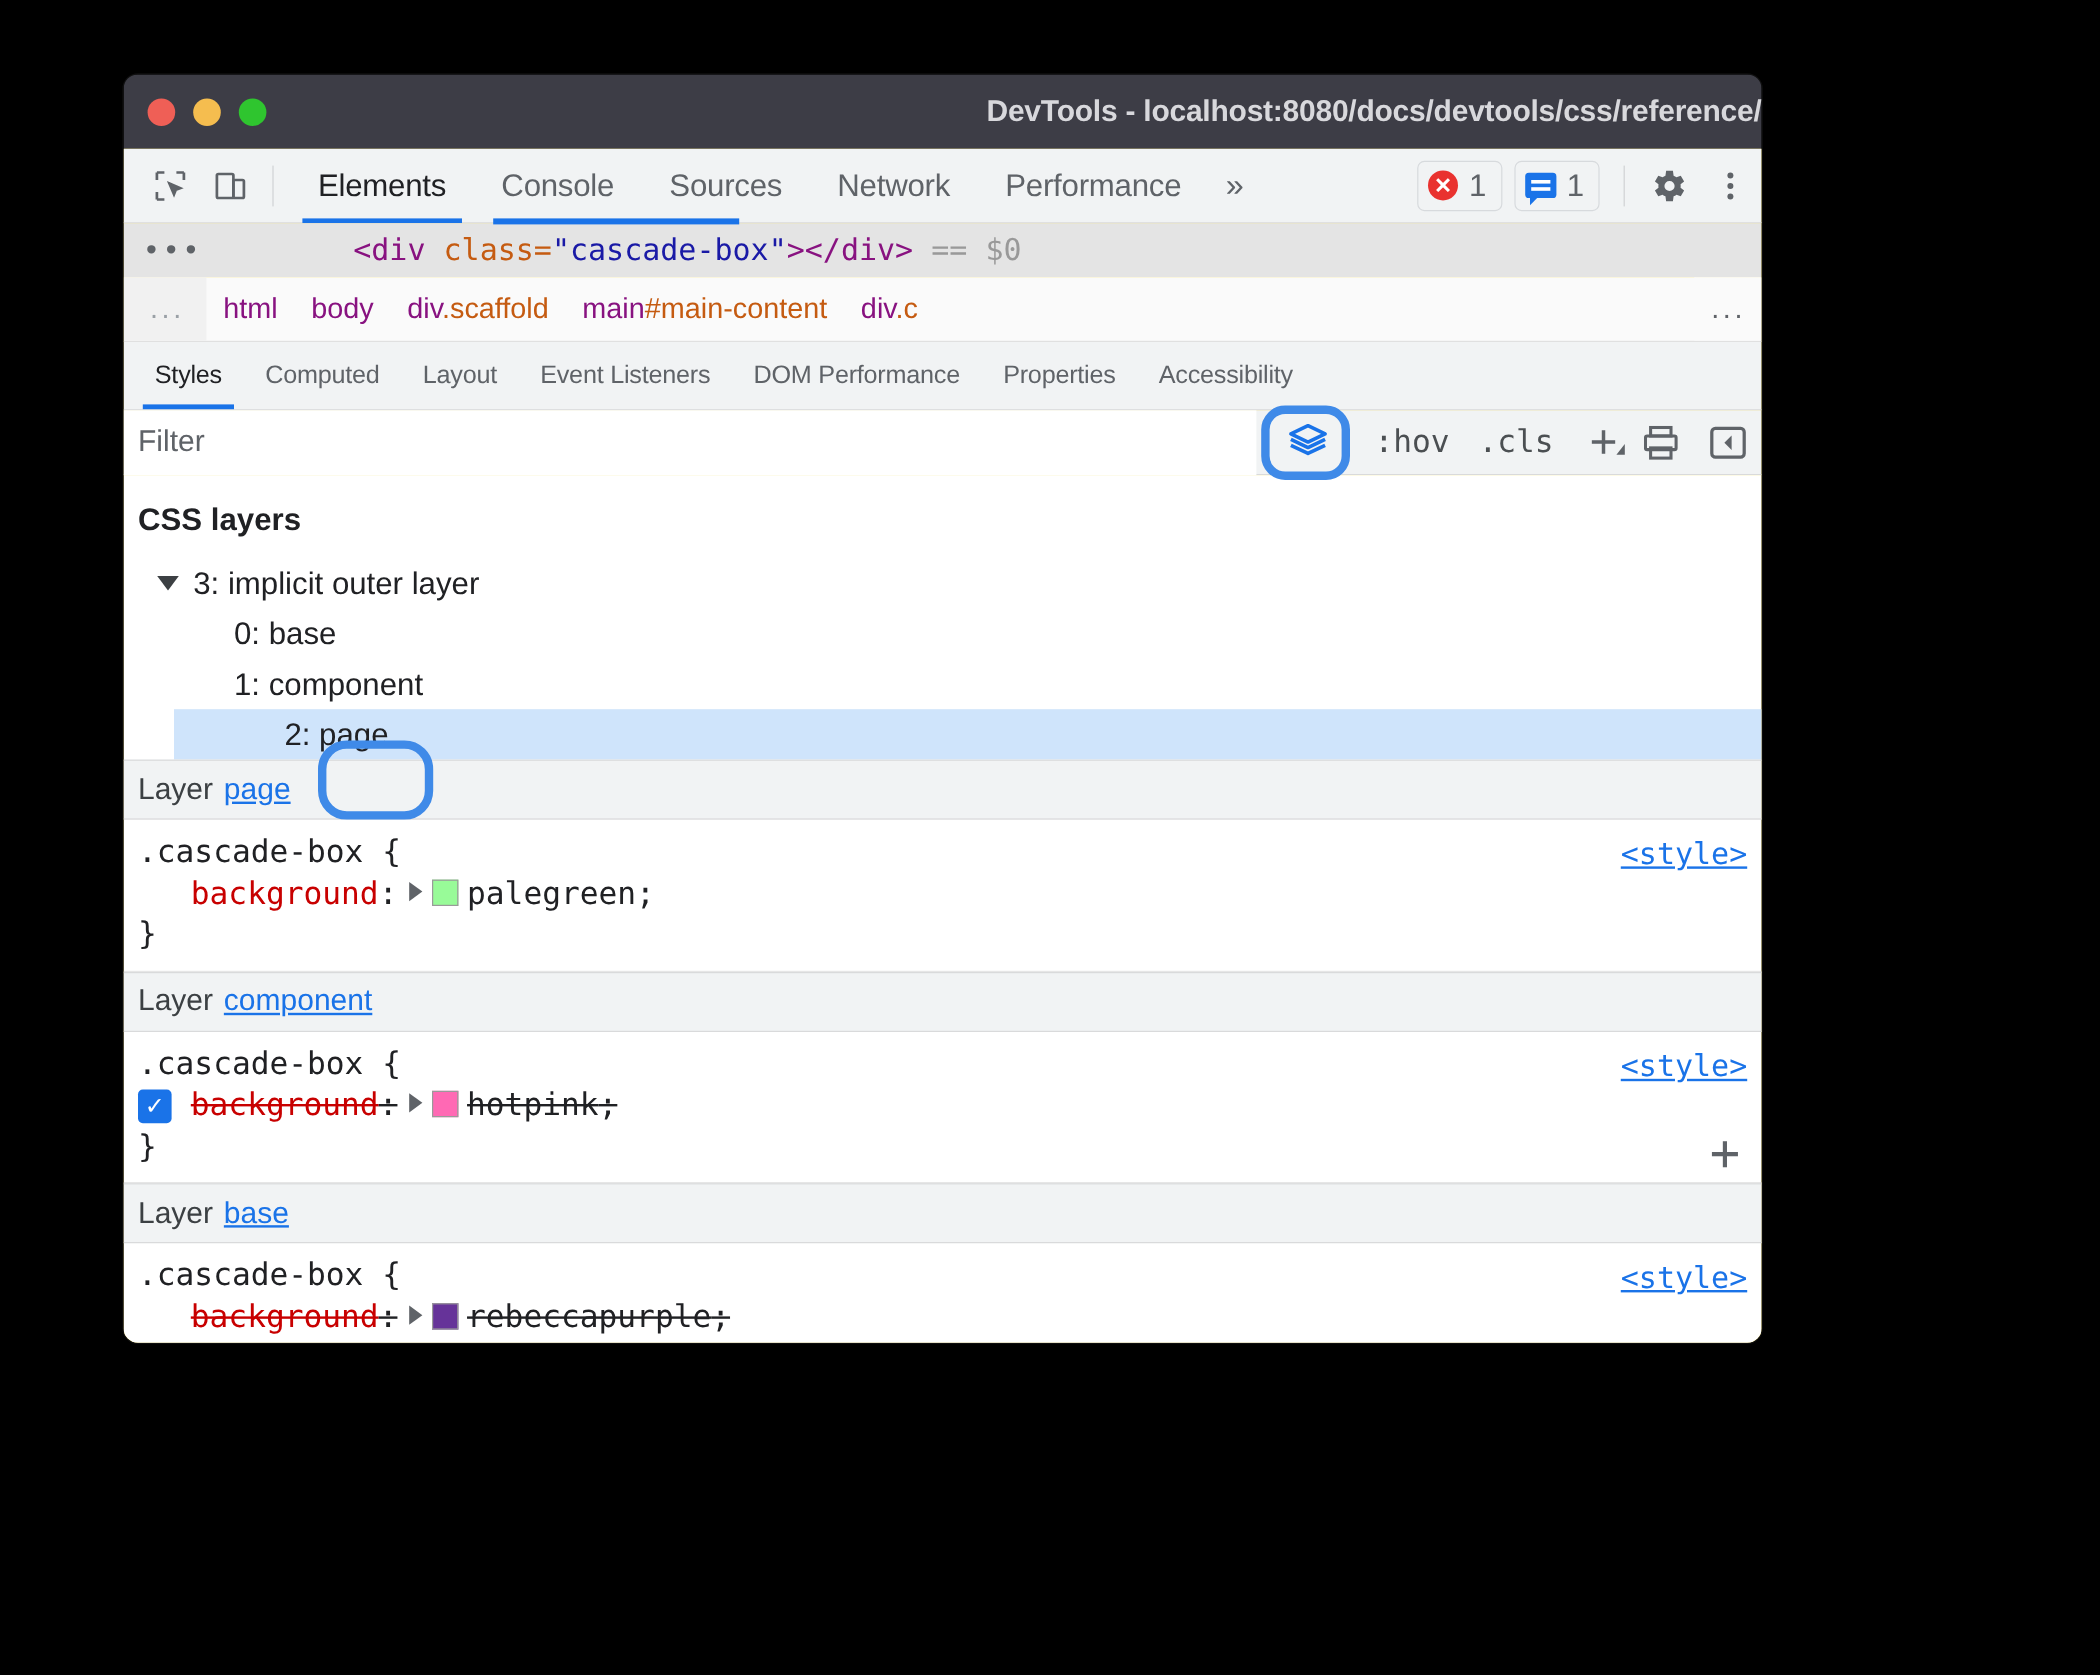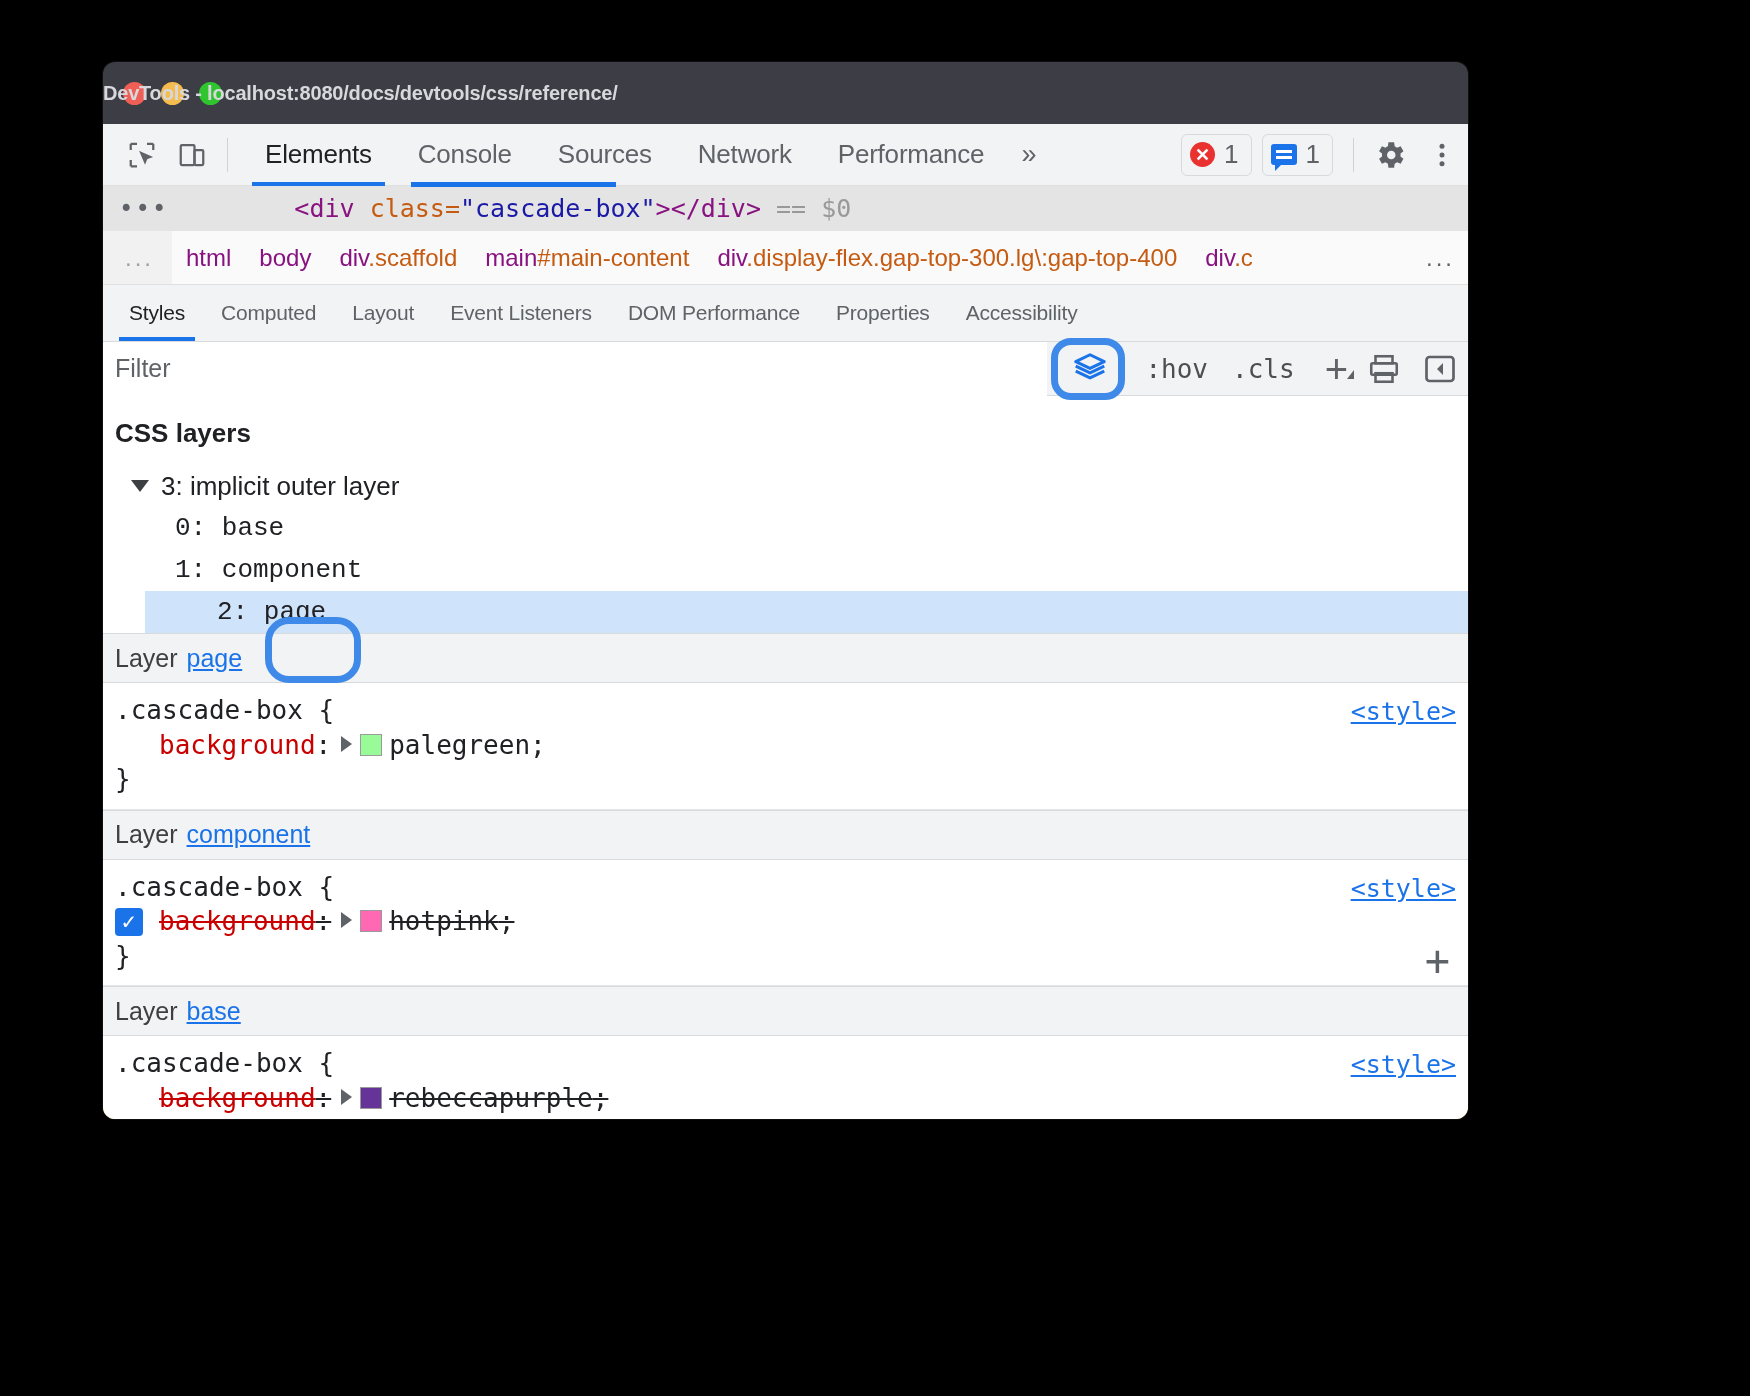--- a/index.html
+++ b/index.html
@@ -30,23 +30,23 @@
     display: flex; gap: 15px;
     margin-left: 20px;
   }
   .dot { width: 23px; height: 23px; border-radius: 50%; }
   .dot.red { background: #ef5f56; }
   .dot.yellow { background: #f5bd4f; }
   .dot.green { background: #2fc52f; }
   .title-text {
     position: absolute;
     left: 0; right: 0;
-    text-align: left;
+    text-align: right;
     color: #d8d8dc;
-    font-size: 20px;
+    font-size: 25px;
     font-weight: bold;
     letter-spacing: -0.2px;
   }
 
   .devtools {
     background: #fde047;
     height: 995px;
     position: relative;
   }
 
@@ -258,21 +258,21 @@
   .layers-title {
     font-size: 26px; font-weight: bold; color: #202124;
     padding: 22px 0 16px 12px;
   }
   .tree-row {
     font-size: 26px; color: #202124;
     height: 42px;
     display: flex; align-items: center;
     padding-left: 28px;
   }
-  .tree-row.child { padding-left: 72px; font-family: Liberation Mono, monospace; }
+  .tree-row.child { padding-left: 92px; }
   .tree-row.selected { background: #cfe4fb; margin-left: 42px; }
   .tri-down {
     width: 0; height: 0;
     border-left: 9px solid transparent;
     border-right: 9px solid transparent;
     border-top: 12px solid #3c4043;
     margin-right: 12px;
   }
 
   .layer-header {
@@ -436,21 +436,20 @@
       <span class="ellipsis">•••</span>
       <span class="domcode"><span class="c-purple">&lt;div </span><span class="c-orange">class=</span><span class="c-blue">"cascade-box"</span><span class="c-purple">&gt;&lt;/div&gt;</span><span class="c-grey">&nbsp;</span><span class="c-grey">==</span><span class="c-grey">&nbsp;</span><span class="c-grey">$0</span></span>
     </div>
 
     <div class="crumbs">
       <span class="crumb-dots">...</span>
       <span class="crumb"><span>html</span></span>
       <span class="crumb"><span>body</span></span>
       <span class="crumb"><span>div</span><span class="cls">.scaffold</span></span>
       <span class="crumb"><span>main</span><span class="idp">#main-content</span></span>
-      <span class="crumb"><span>div</span><span class="cls">.display-flex.gap-top-300.lg\:gap-top-400</span></span>
       <span class="crumb"><span>div</span><span class="cls">.c</span></span>
       <span class="crumb-dots-right">...</span>
     </div>
 
     <div class="sidetabs">
       <div class="stab active">
           <span>Styles</span>
         </div>
       <div class="stab">
           <span>Computed</span>

